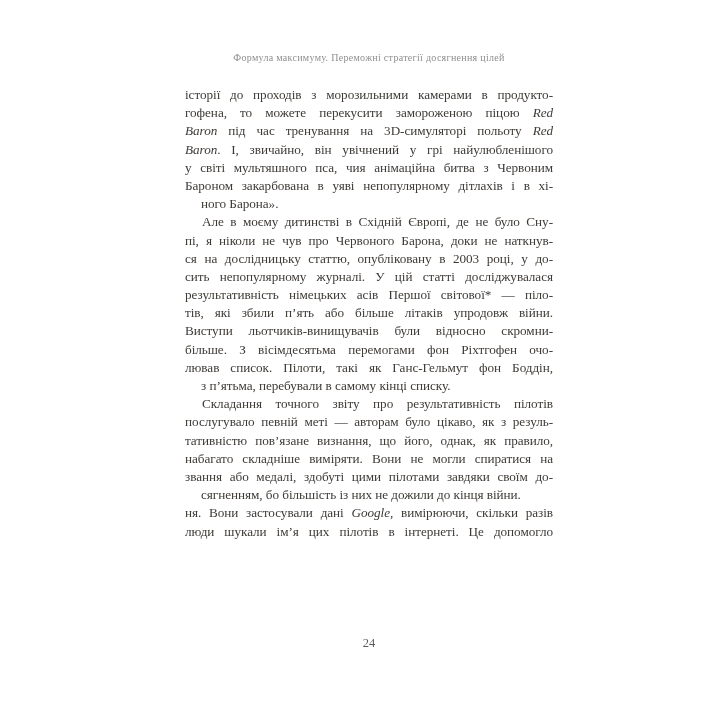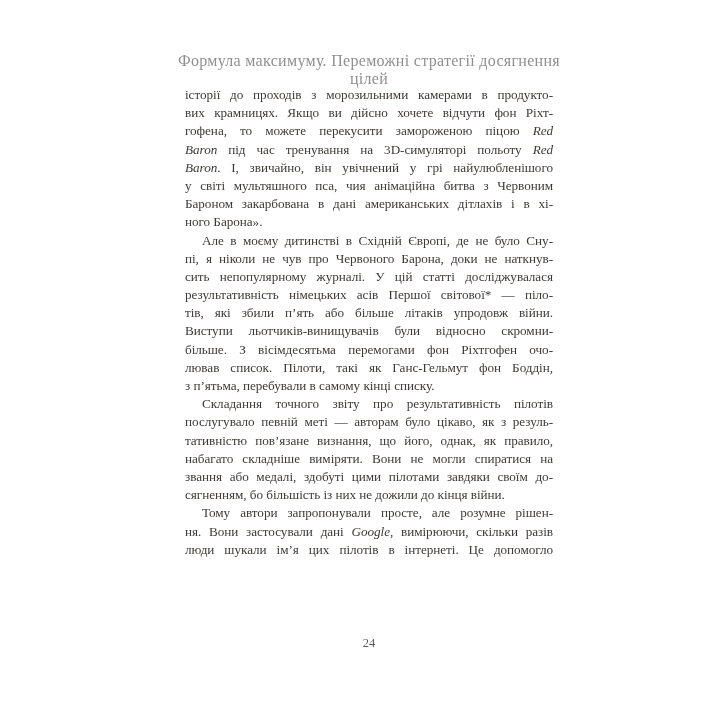--- a/index.html
+++ b/index.html
@@ -14,21 +14,21 @@
     background: #ffffff;
     font-family: "Liberation Serif", "DejaVu Serif", serif;
     overflow: hidden;
   }
   .running-head {
     position: absolute;
     left: 176px;
     top: 52px;
     width: 386px;
     text-align: center;
-    font-size: 16px;
+    font-size: 10px;
     letter-spacing: 0.3px;
     color: #8f8f8f;
   }
   .text-block {
     position: absolute;
     left: 185px;
     top: 86px;
     width: 368px;
     color: #3e3a36;
     font-size: 13.2px;
@@ -39,20 +39,21 @@
     height: 18.2px;
     line-height: 18.2px;
     overflow: hidden;
     text-align: justify;
     text-align-last: justify;
     white-space: normal;
   }
   .line.end {
     text-align: center;
     text-align-last: left;
+    margin-left: 16px;
   }
   .line.indent {
     text-indent: 17px;
   }
   .i { font-style: italic; }
   .page-number {
     position: absolute;
     left: 185px;
     top: 636px;
     width: 368px;
@@ -63,48 +64,47 @@
 </style>
 </head>
 <body>
 
 <div class="page">
   <div class="running-head">Формула максимуму. Переможні стратегії досягнення цілей</div>
 
   <div class="text-block">
       <div class="para">
         <div class="line"><span>історії до проходів з морозильними камерами в продукто-</span></div>
-        <div class="line"><span>вих крамницях. Якщо ви дійсно хочете відчути фон Ріхт-</span></div>
         <div class="line"><span>гофена, то можете перекусити замороженою піцою </span><span class="i">Red</span></div>
         <div class="line"><span class="i">Baron</span><span> під час тренування на 3D-симуляторі польоту </span><span class="i">Red</span></div>
         <div class="line"><span class="i">Baron</span><span>. І, звичайно, він увічнений у грі найулюбленішого</span></div>
         <div class="line"><span>у світі мультяшного пса, чия анімаційна битва з Червоним</span></div>
-        <div class="line"><span>Бароном закарбована в дані американських дітлахів і в хі-</span></div>
+        <div class="line"><span>Бароном закарбована в уяві непопулярному дітлахів і в хі-</span></div>
         <div class="line end"><span>ного Барона».</span></div>
       </div>
       <div class="para">
         <div class="line indent"><span>Але в моєму дитинстві в Східній Європі, де не було Сну-</span></div>
         <div class="line"><span>пі, я ніколи не чув про Червоного Барона, доки не наткнув-</span></div>
+        <div class="line"><span>ся на дослідницьку статтю, опубліковану в 2003 році, у до-</span></div>
         <div class="line"><span>сить непопулярному журналі. У цій статті досліджувалася</span></div>
         <div class="line"><span>результативність німецьких асів Першої світової* — піло-</span></div>
         <div class="line"><span>тів, які збили п’ять або більше літаків упродовж війни.</span></div>
         <div class="line"><span>Виступи льотчиків-винищувачів були відносно скромни-</span></div>
         <div class="line"><span>більше. З вісімдесятьма перемогами фон Ріхтгофен очо-</span></div>
         <div class="line"><span>лював список. Пілоти, такі як Ганс-Гельмут фон Боддін,</span></div>
         <div class="line end"><span>з п’ятьма, перебували в самому кінці списку.</span></div>
       </div>
       <div class="para">
         <div class="line indent"><span>Складання точного звіту про результативність пілотів</span></div>
         <div class="line"><span>послугувало певній меті — авторам було цікаво, як з резуль-</span></div>
         <div class="line"><span>тативністю пов’язане визнання, що його, однак, як правило,</span></div>
         <div class="line"><span>набагато складніше виміряти. Вони не могли спиратися на</span></div>
         <div class="line"><span>звання або медалі, здобуті цими пілотами завдяки своїм до-</span></div>
         <div class="line end"><span>сягненням, бо більшість із них не дожили до кінця війни.</span></div>
       </div>
       <div class="para">
-        <div class="line indent"><span>Тому автори запропонували просте, але розумне рішен-</span></div>
         <div class="line"><span>ня. Вони застосували дані </span><span class="i">Google</span><span>, вимірюючи, скільки разів</span></div>
         <div class="line"><span>люди шукали ім’я цих пілотів в інтернеті. Це допомогло</span></div>
       </div>
     </div>
 
   <div class="page-number">24</div>
 </div>
 
 </body></html>

